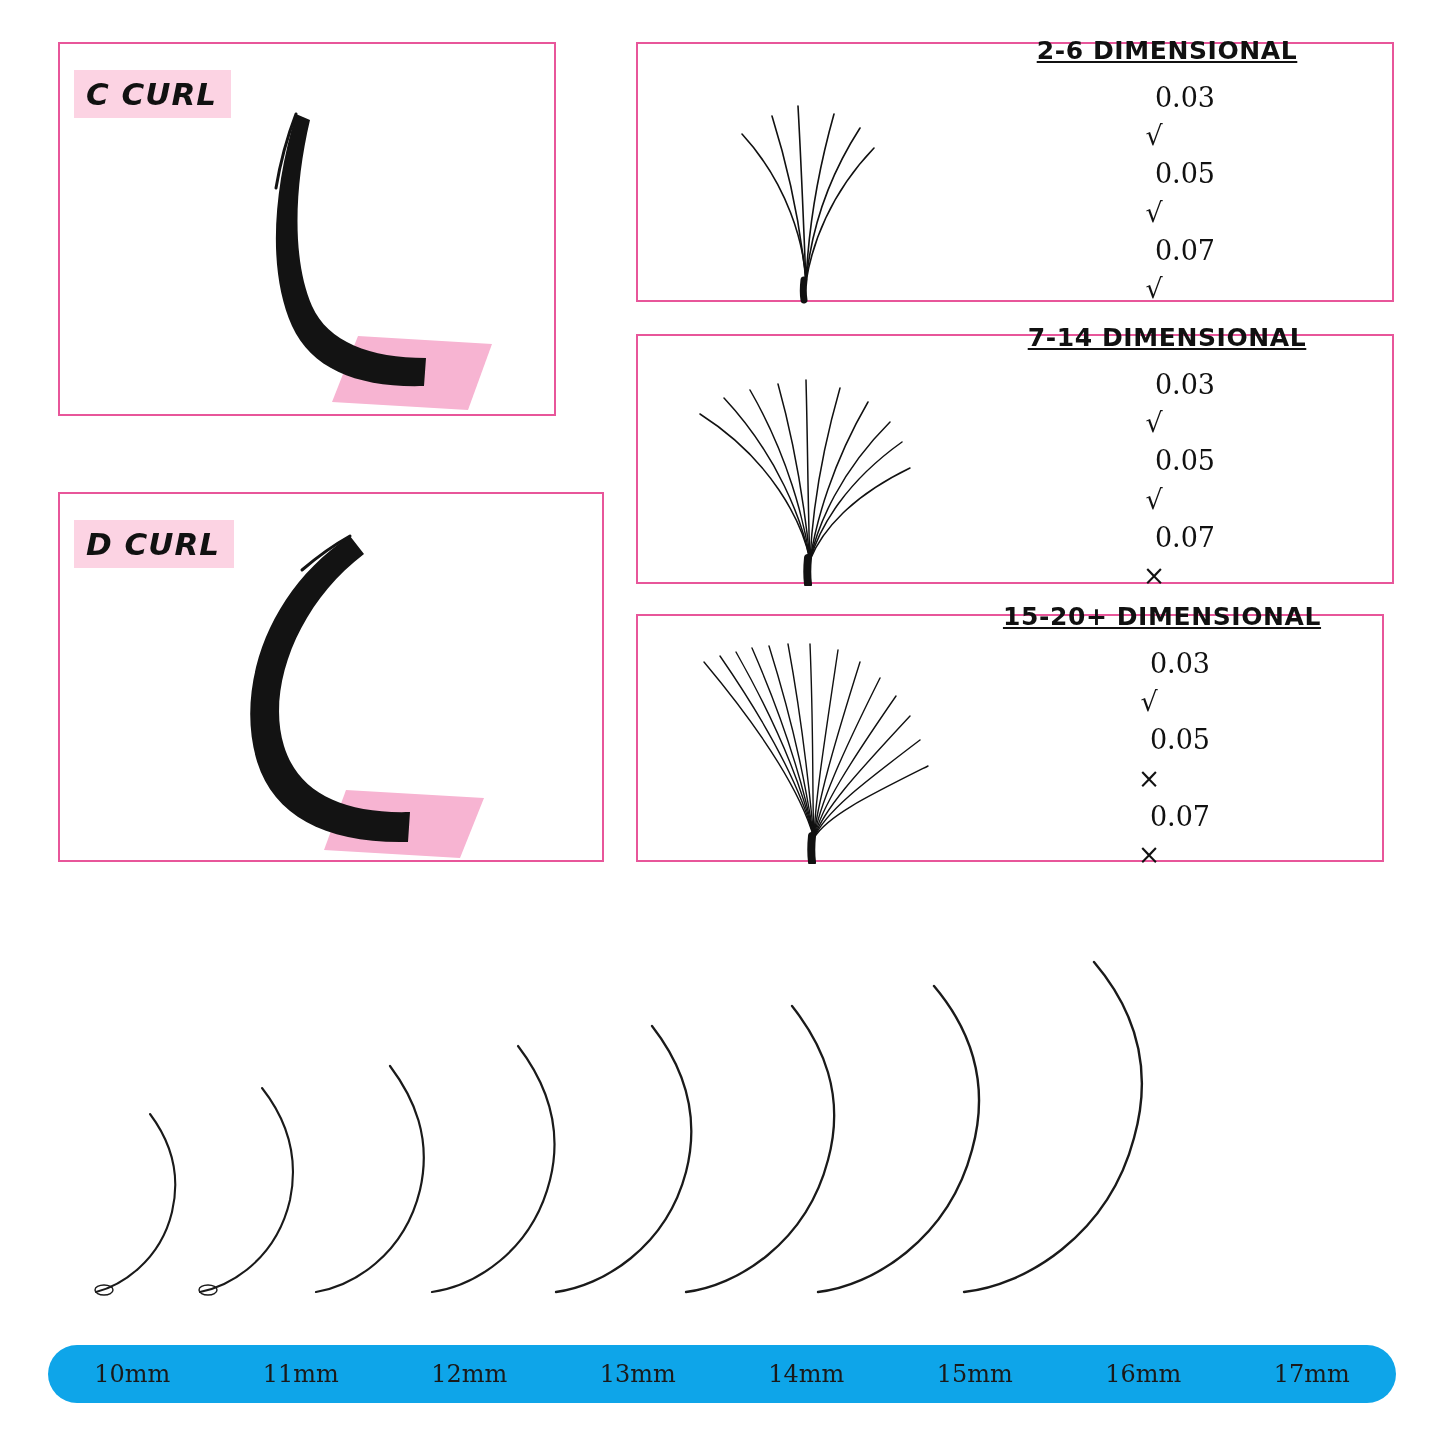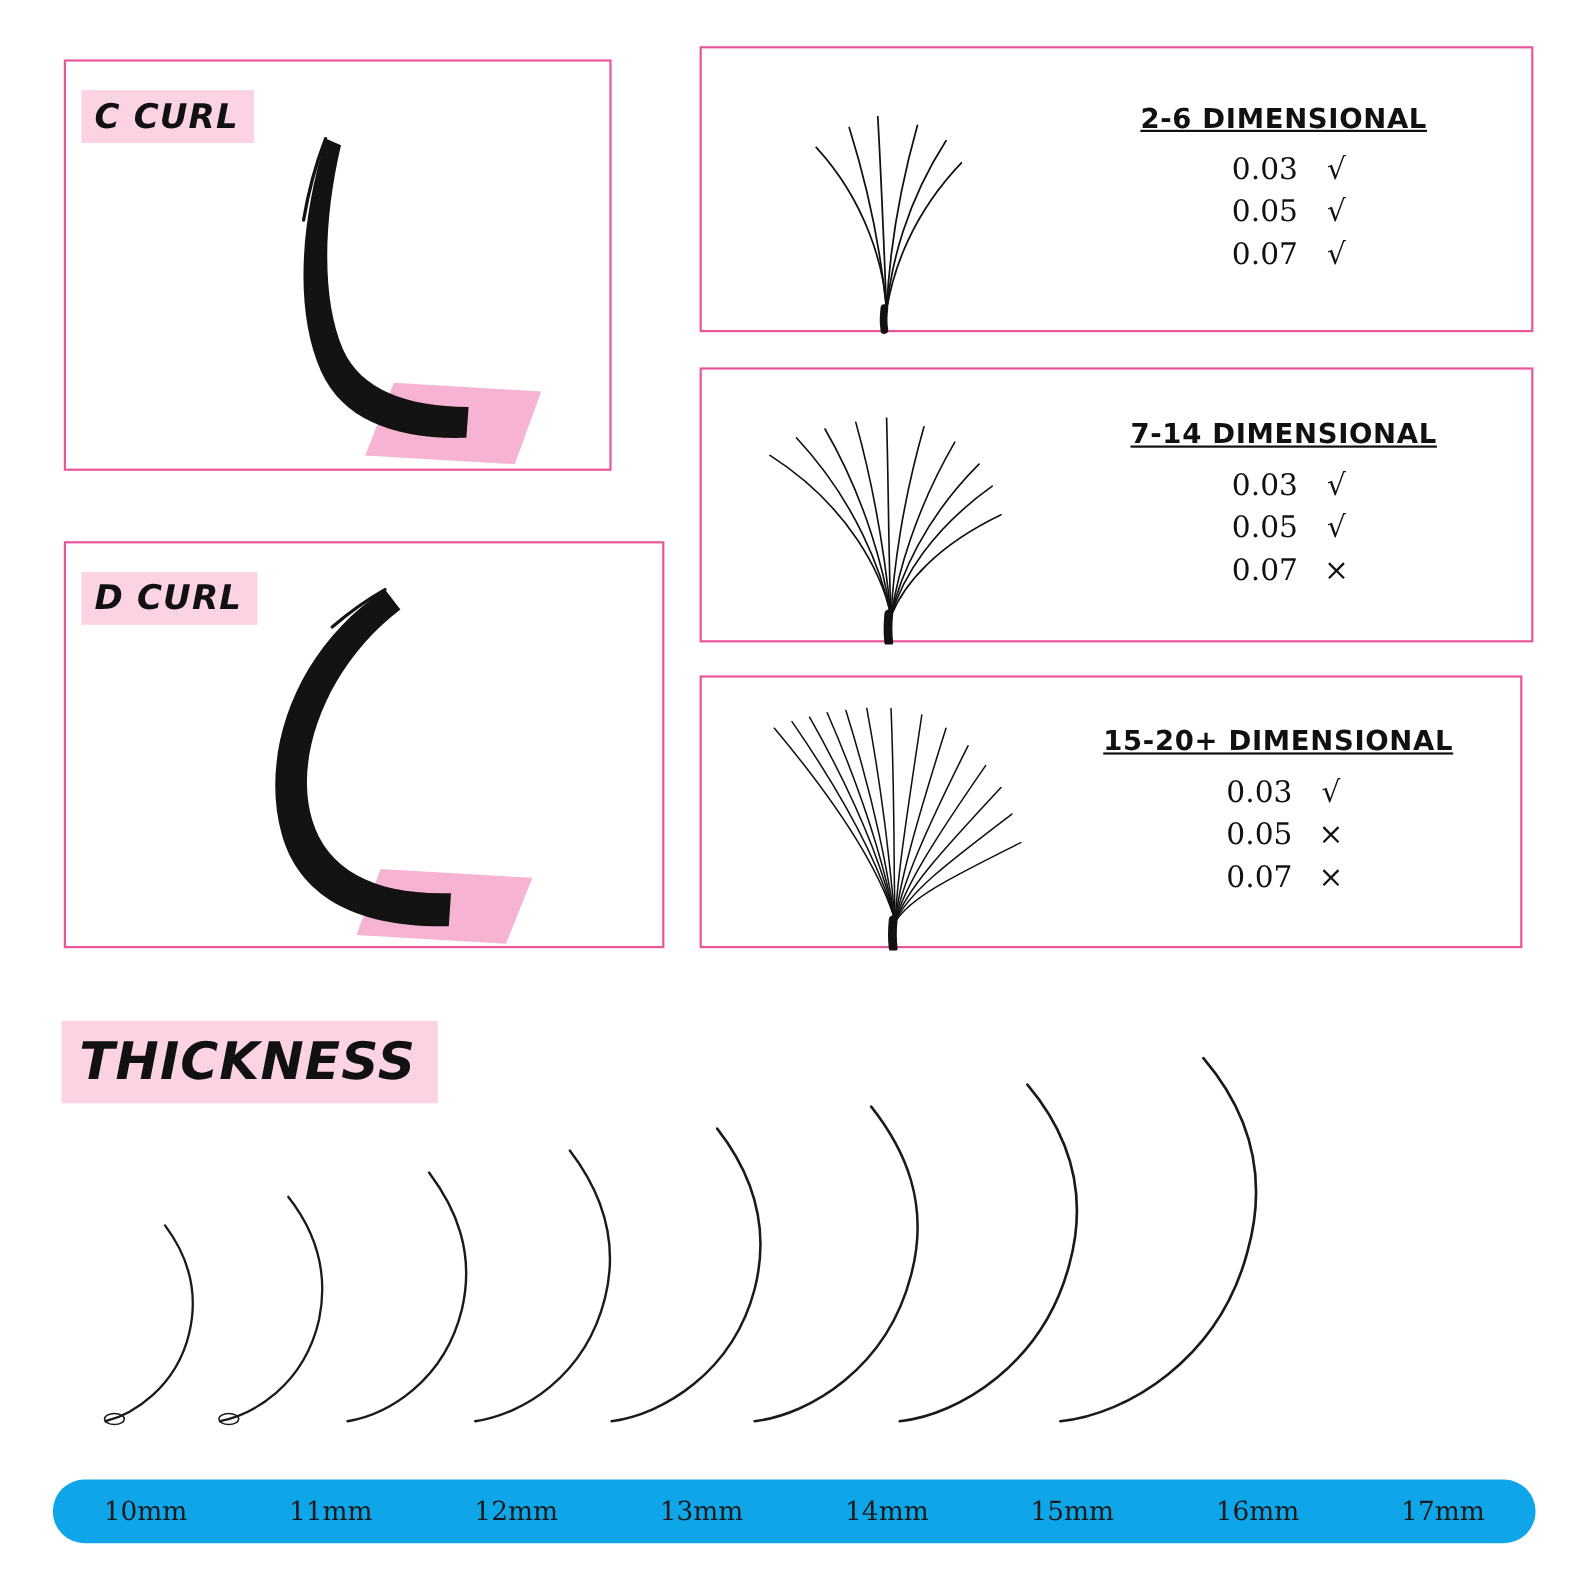--- a/index.html
+++ b/index.html
@@ -78,20 +78,21 @@
   }
   .dim-rows {
     display: inline-block;
   }
   .dim-row {
     display: flex;
     font-family: "DejaVu Serif", serif;
     font-size: 27px;
     color: #111111;
     line-height: 1.42;
+    flex-direction: column;
   }
   .dim-size {
     width: 96px;
     text-align: right;
   }
   .dim-mark {
     width: 70px;
     text-align: center;
     font-size: 27px;
   }
@@ -137,21 +138,21 @@
     font-family: "DejaVu Serif", serif;
     font-size: 24px;
     color: #1a1a1a;
   }
 </style>
 </head>
 <body>
 
 <div class="stage">
 
-  <div class="panel curl-panel" style="left:58px; top:42px; width:498px; height:374px;margin-top:12px;">
+  <div class="panel curl-panel" style="left:58px; top:42px; width:498px; height:374px;">
     <div class="curl-label">C CURL</div>
     <div class="curl-art">
       <svg viewBox="0 0 498 374" width="498" height="374" xmlns="http://www.w3.org/2000/svg">
         <polygon points="298,292 432,300 408,366 272,358" fill="#f7b4d2"></polygon>
         <path d="M236,70 C 212,150 208,228 232,282 C 252,326 300,344 364,342 L 366,314 C 310,314 268,298 252,262 C 232,216 234,144 250,76 Z" fill="#131313"></path>
         <path d="M236,70 C 226,96 220,120 216,144" stroke="#131313" stroke-width="3" fill="none" stroke-linecap="round"></path>
       </svg>
     </div>
   </div>
 
@@ -270,21 +271,20 @@
           <span class="dim-mark">×</span>
         </div>
         <div class="dim-row">
           <span class="dim-size">0.07</span>
           <span class="dim-mark">×</span>
         </div>
       </div>
     </div>
   </div>
 
-  <div class="thick-label">THICKNESS</div>
 
   <div class="lash-row">
     <svg viewBox="0 0 1445 360" width="1445" height="360" xmlns="http://www.w3.org/2000/svg">
       <g fill="none" stroke="#1a1a1a" stroke-linecap="round">
 
         <path d="M96,332 C 120,326 160,302 172,252 C 182,210 168,178 150,154" stroke-width="2.1"></path>
         <ellipse cx="104" cy="330" rx="9" ry="5" stroke-width="1.4"></ellipse>
 
         <path d="M200,332 C 230,326 276,300 290,240 C 300,192 284,156 262,128" stroke-width="2.1"></path>
         <ellipse cx="208" cy="330" rx="9" ry="5" stroke-width="1.4"></ellipse>

